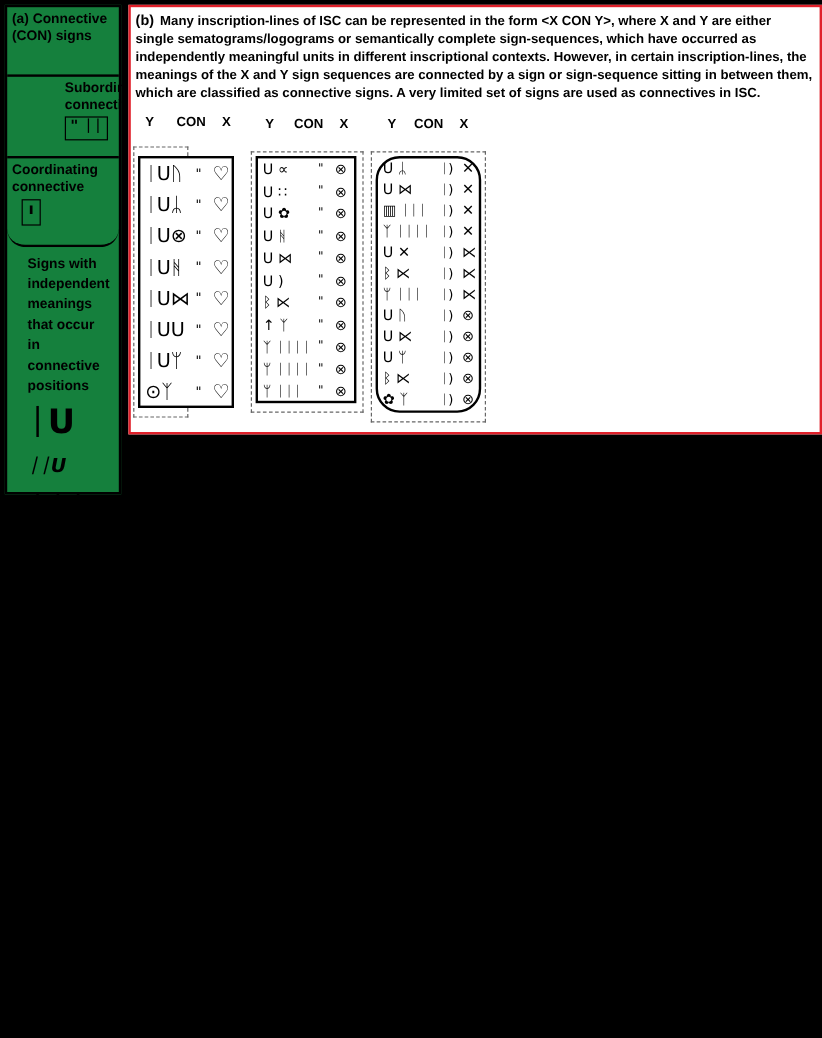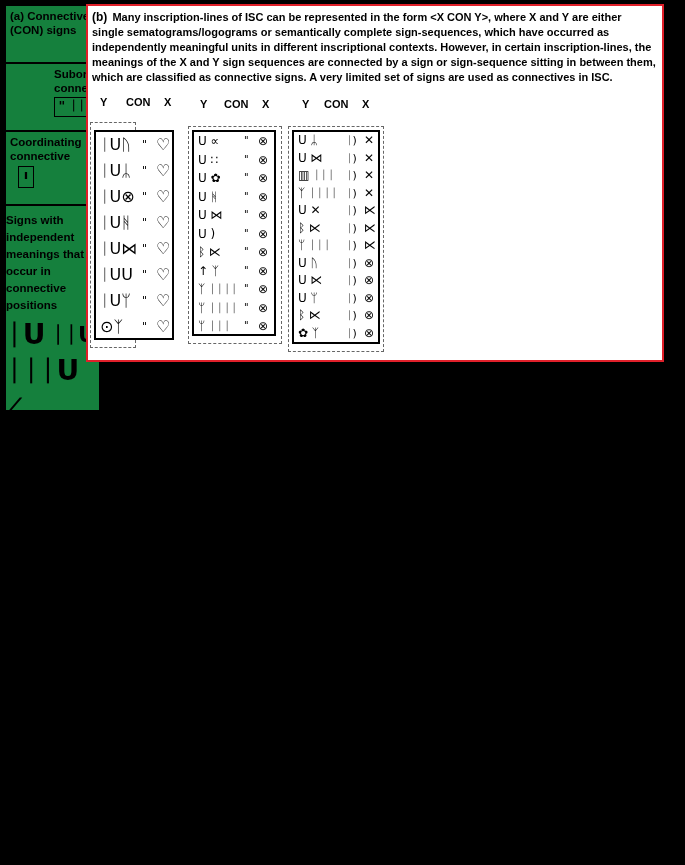--- a/index.html
+++ b/index.html
@@ -1,45 +1,45 @@
 <!DOCTYPE html>
 <html><head>
 <meta charset="utf-8">
 <style>
   * { box-sizing: border-box; margin: 0; padding: 0; }
   body { width: 685px; height: 865px; background: #000; font-family: "Liberation Sans", sans-serif; position: relative; overflow: hidden; }
   .abs { position: absolute; }
   .panel-a { left: 4px; top: 4px; width: 97px; height: 408px; background: #15803d; border: 2px solid #000; }
   .panel-a .cell { border-bottom: 2px solid #000; padding: 3px 4px; font-weight: bold; font-size: 11.5px; line-height: 14px; color: #000; }
-  .panel-b { left: 86px; top: 4px; width: 578px; height: 358px; background: #fff; border: 2px solid #e0202a; }
+  .panel-b { left: 107px; top: 4px; width: 578px; height: 358px; background: #fff; border: 2px solid #e0202a; }
   .panel-b .intro { position: absolute; left: 4px; top: 4px; right: 6px; font-size: 11px; font-weight: bold; line-height: 15px; color: #000; }
   .panel-b .intro .lbl { font-size: 12px; margin-right: 2px; }
   .insbox { position: absolute; border: 2px solid #000; background: #fff; }
   .dash { position: absolute; border: 1px dashed #666; }
   .hdr { position: absolute; font-weight: bold; font-size: 11px; color: #000; }
   .glyph { font-family: "DejaVu Sans", sans-serif; color: #000; font-size: 13px; line-height: 16px; white-space: nowrap; }
 </style>
 </head>
 <body>
 
 <div class="abs panel-a">
   <div class="cell" style="height:58px;">(a) Connective (CON) signs</div>
   <div class="cell" style="height:68px;padding-left:48px;">
     <div>Subordinating connectives</div>
     <div class="glyph" style="border:1px solid #000;width:36px;height:20px;margin-top:2px;text-align:center;">" ᛁᛁ</div>
   </div>
-  <div class="cell" style="height:74px;">
+  <div class="cell" style="height:74px;border-radius:15px;">
     <div>Coordinating connective</div>
     <div class="glyph" style="border:1px solid #000;width:16px;height:22px;margin:3px 0 0 8px;text-align:center;">ı</div>
   </div>
-  <div class="cell" style="border-bottom:none;padding:6px 0;line-height:17px;">
+  <div class="cell" style="border-bottom:none;padding:6px 17px;line-height:17px;">
     <div>Signs with independent meanings that occur in connective positions</div>
     <div style="display:flex;flex-wrap:wrap;gap:6px;margin-top:6px;">
       <span class="glyph" style="font-size:28px;line-height:30px;">ᛁU</span>
-      <span class="glyph" style="font-size:22px;line-height:30px;">ᛁᛁU</span>
+      <span class="glyph" style="font-size:16px;line-height:30px;font-style:italic;">ᛁᛁU</span>
       <span class="glyph" style="font-size:28px;line-height:30px;">ᛁᛁᛁU</span>
       <span class="glyph" style="font-size:22px;line-height:30px;">⟋</span>
     </div>
   </div>
 </div>
 
 <div class="abs panel-b">
   <div class="intro">
     <span class="lbl">(b)</span>
     <span>Many inscription-lines of ISC can be represented in the form &lt;X CON Y&gt;, where X and Y are either single sematograms/logograms  or semantically complete sign-sequences,  which have occurred as independently meaningful units in different inscriptional contexts. However, in certain inscription-lines, the meanings of the X and Y sign sequences are connected by a sign or sign-sequence sitting in between them, which are classified as connective signs.  A very limited set of signs are used as connectives in ISC.</span>
@@ -62,21 +62,21 @@
   <div class="insbox" style="left:104px;top:124px;width:84px;height:206px;">
     <div class="glyph" style="font-size:12px;line-height:18.5px;padding-left:4px;">U ∝<br>U ∷<br>U ✿<br>U ᚻ<br>U ⋈<br>U )<br>ᛒ ⋉<br>↑ ᛉ<br>ᛉ ᛁᛁᛁᛁ<br>ᛘ ᛁᛁᛁᛁ<br>ᛘ ᛁᛁᛁ</div>
     <div class="glyph" style="position:absolute;left:50px;top:0;font-size:10px;line-height:18.5px;">"<br>"<br>"<br>"<br>"<br>"<br>"<br>"<br>"<br>"<br>"</div>
     <div class="glyph" style="position:absolute;left:64px;top:0;font-size:12px;line-height:18.5px;">⊗<br>⊗<br>⊗<br>⊗<br>⊗<br>⊗<br>⊗<br>⊗<br>⊗<br>⊗<br>⊗</div>
   </div>
 
   <div class="hdr" style="left:214px;top:92px;">Y</div>
   <div class="hdr" style="left:236px;top:92px;">CON</div>
   <div class="hdr" style="left:274px;top:92px;">X</div>
   <div class="dash" style="left:200px;top:120px;width:96px;height:226px;"></div>
-  <div class="insbox" style="left:204px;top:124px;width:88px;height:214px;">
+  <div class="insbox" style="left:204px;top:124px;width:88px;height:214px;border-radius:20px;">
     <div class="glyph" style="font-size:12px;line-height:17.5px;padding-left:4px;">U ᛦ<br>U ⋈<br>▥ ᛁᛁᛁ<br>ᛉ ᛁᛁᛁᛁ<br>U ✕<br>ᛒ ⋉<br>ᛘ ᛁᛁᛁ<br>U ᚢ<br>U ⋉<br>U ᛘ<br>ᛒ ⋉<br>✿ ᛉ</div>
     <div class="glyph" style="position:absolute;left:52px;top:0;font-size:11px;line-height:17.5px;">ᛁ)<br>ᛁ)<br>ᛁ)<br>ᛁ)<br>ᛁ)<br>ᛁ)<br>ᛁ)<br>ᛁ)<br>ᛁ)<br>ᛁ)<br>ᛁ)<br>ᛁ)</div>
     <div class="glyph" style="position:absolute;left:70px;top:0;font-size:12px;line-height:17.5px;">✕<br>✕<br>✕<br>✕<br>⋉<br>⋉<br>⋉<br>⊗<br>⊗<br>⊗<br>⊗<br>⊗</div>
   </div>
 
   <div class="hdr" style="left:342px;top:88px;"></div>
 
 </div>
 
 </body></html>

